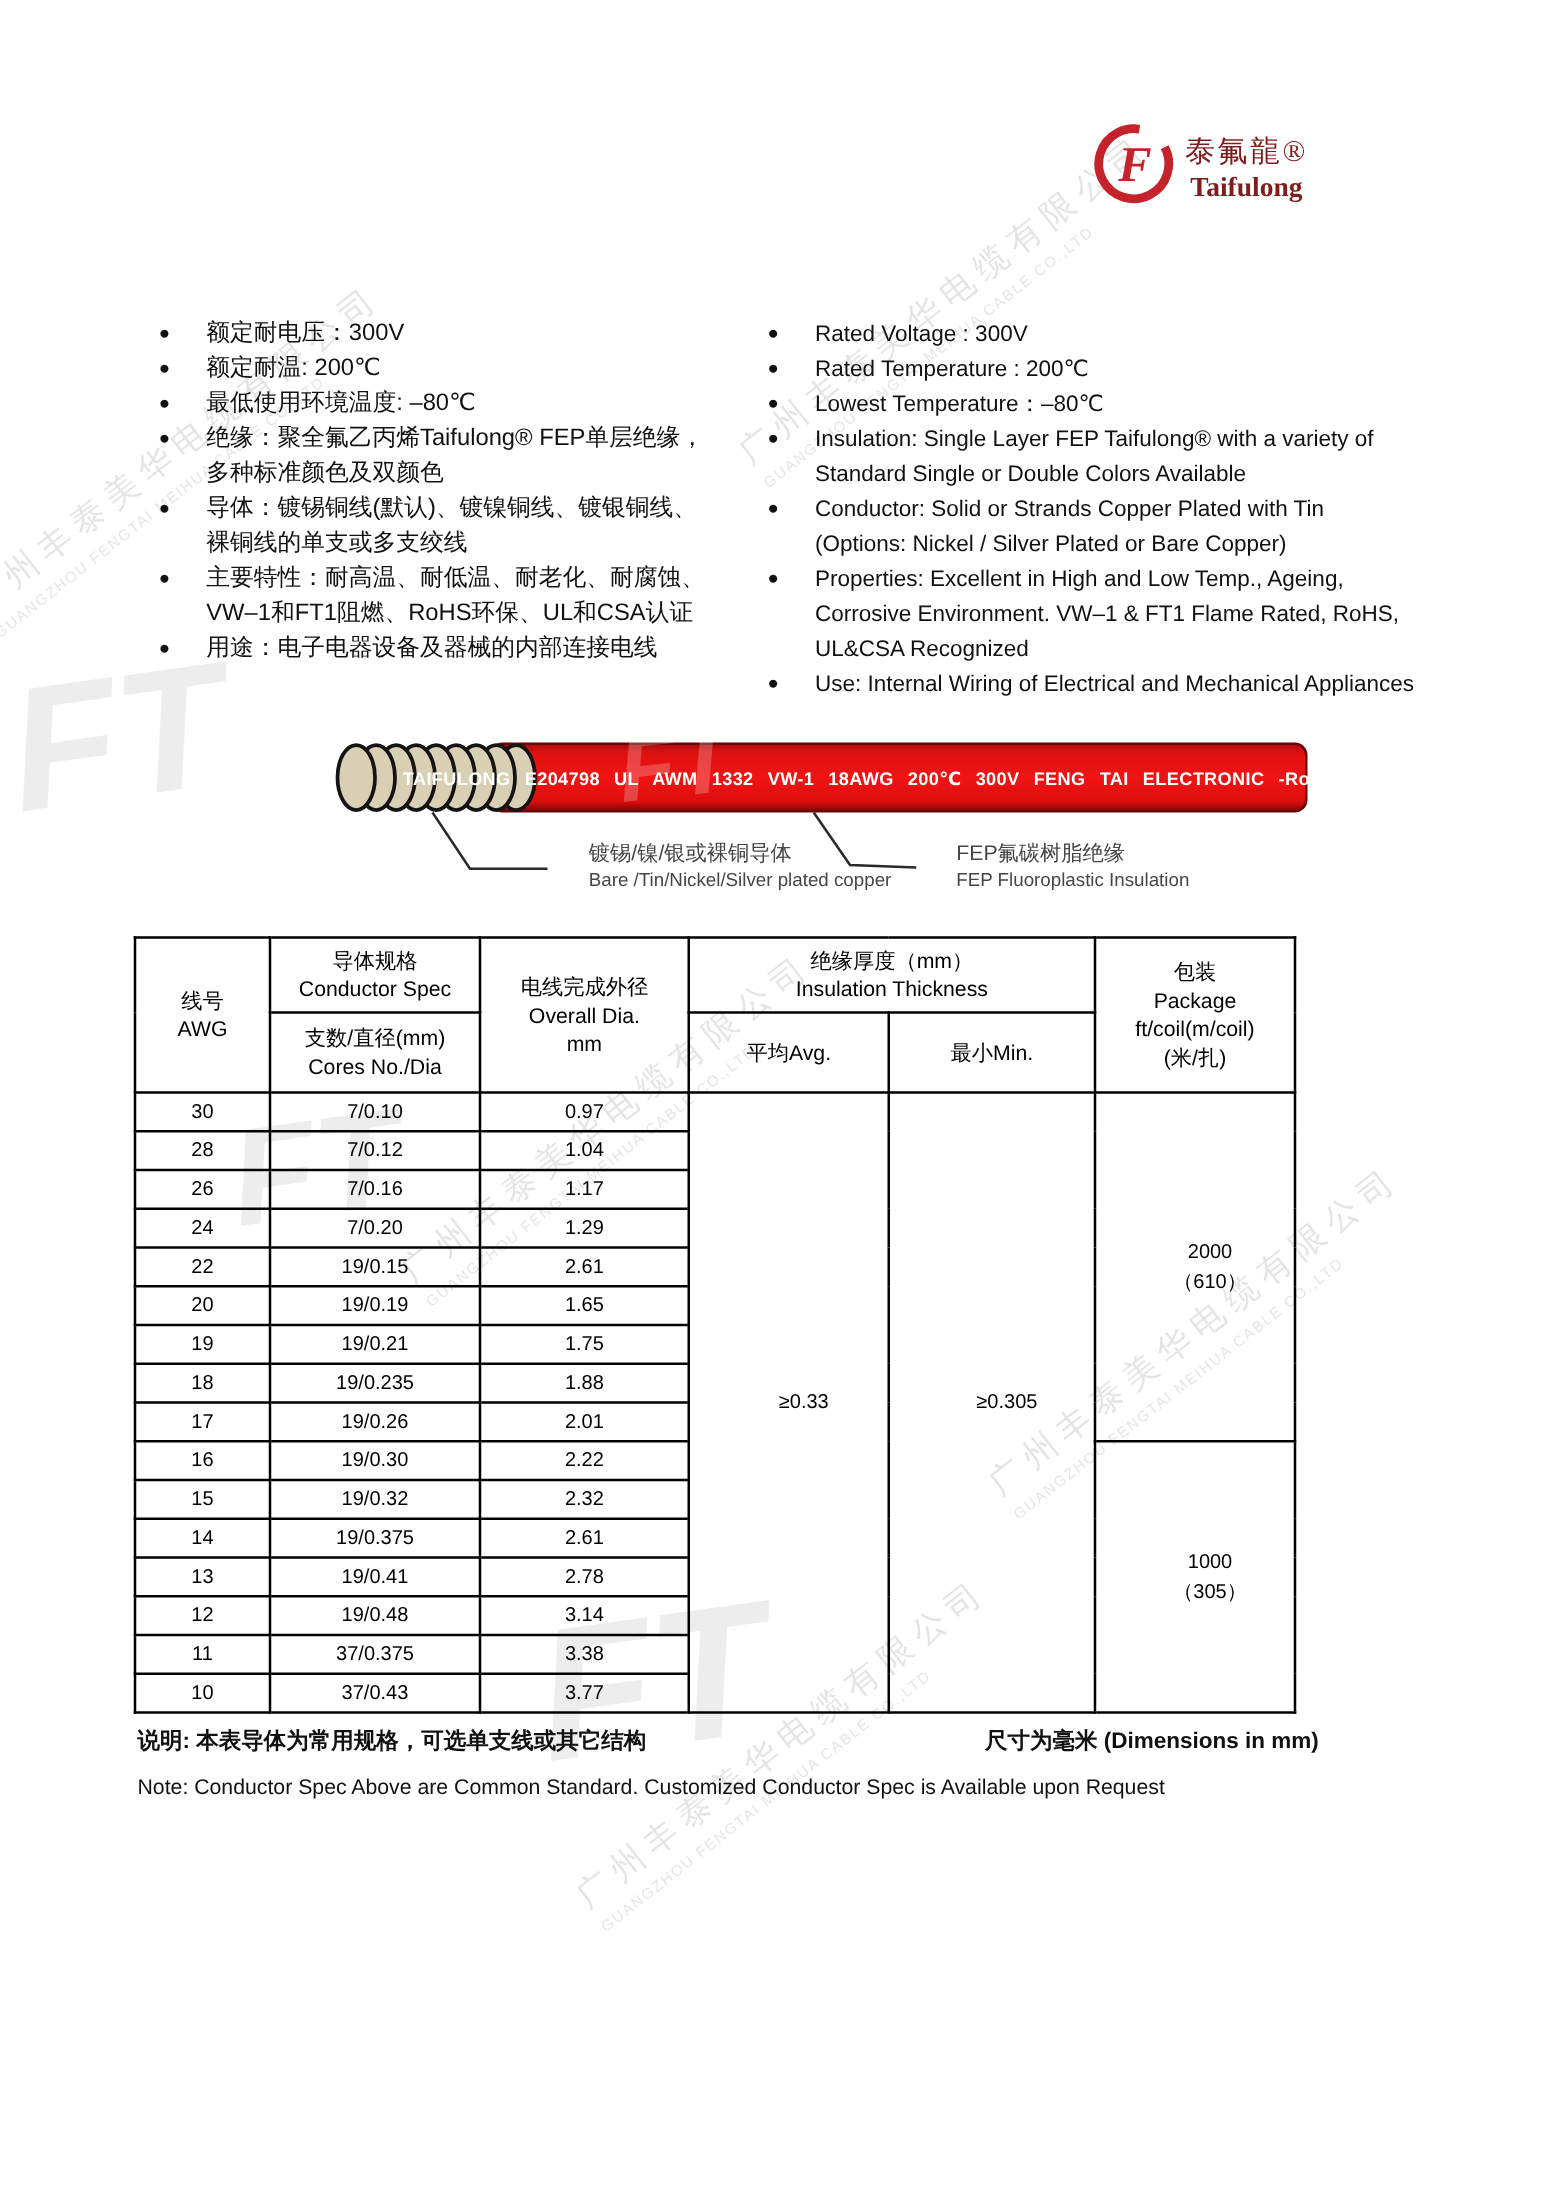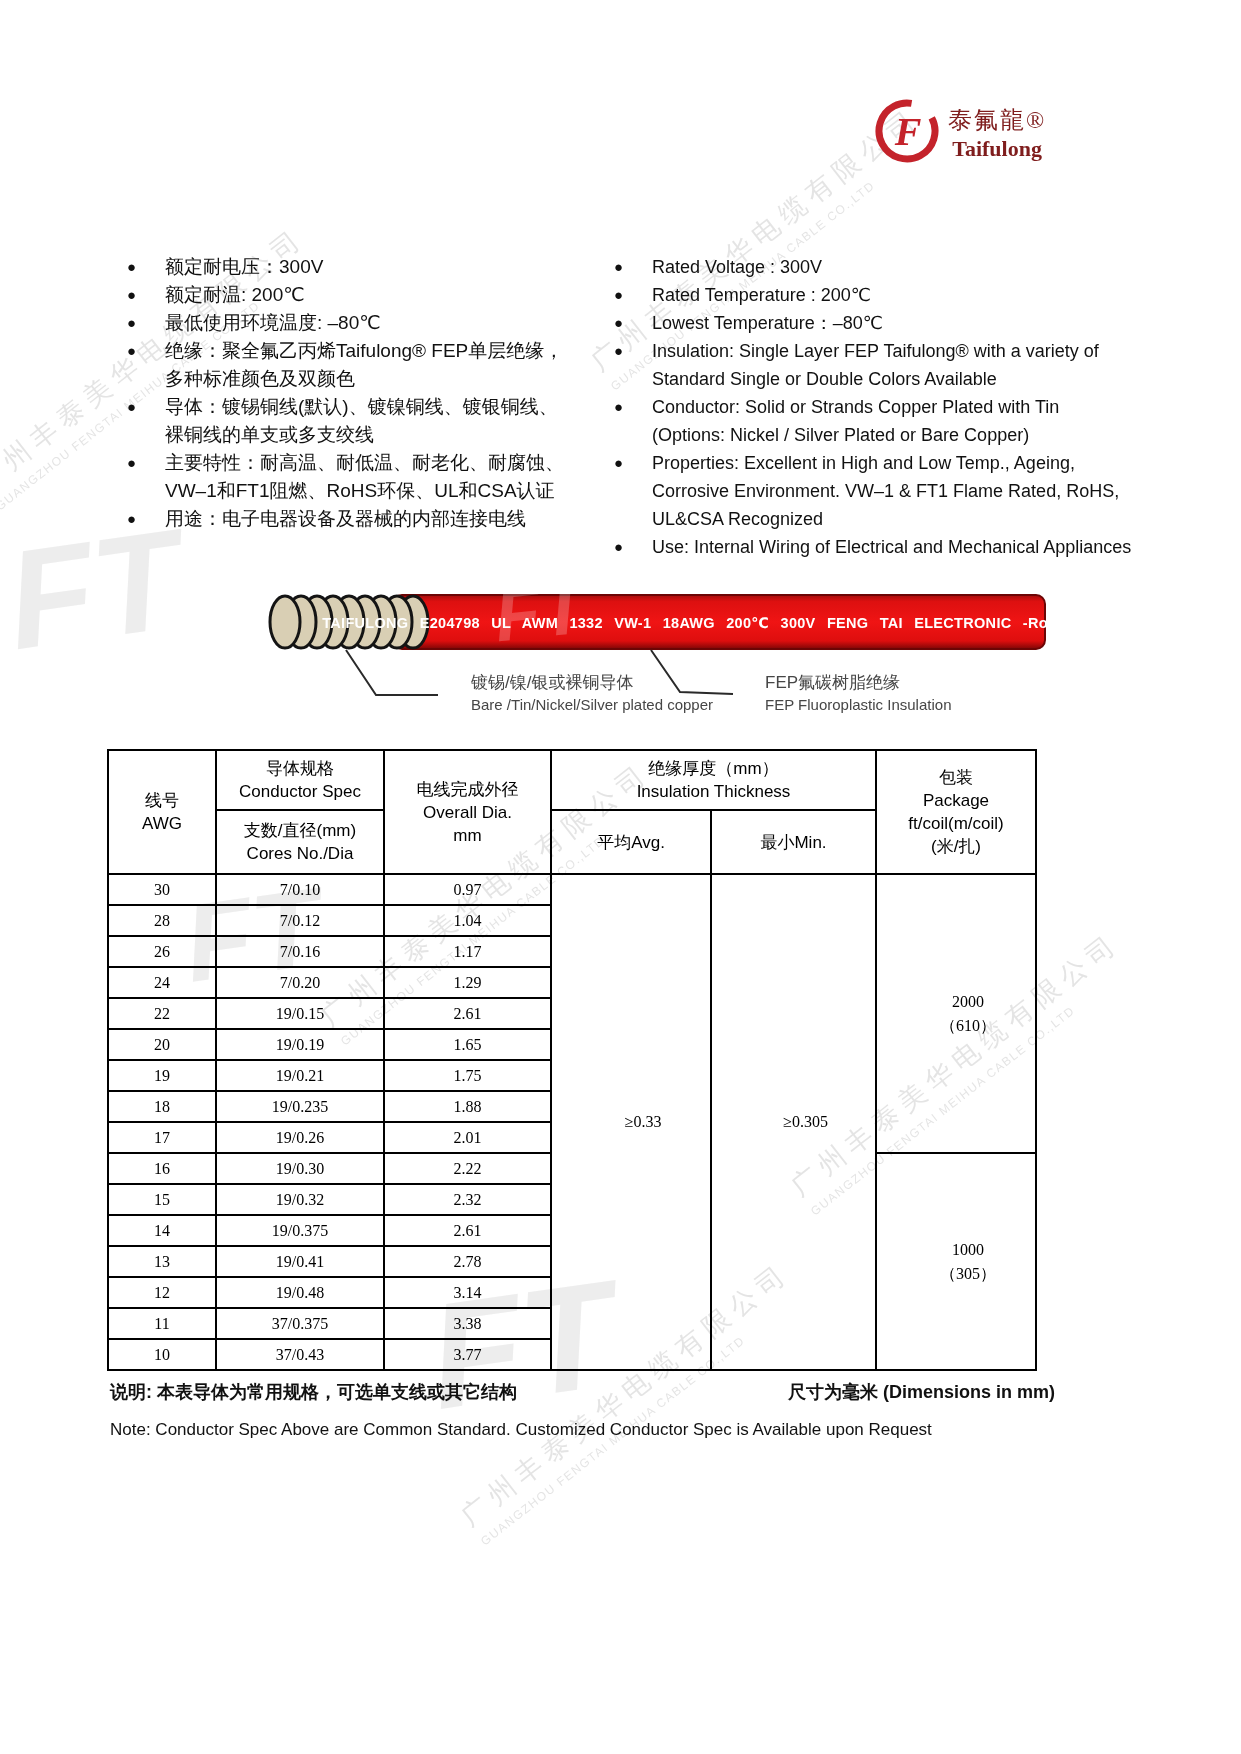--- a/index.html
+++ b/index.html
@@ -51,21 +51,21 @@
   .callout-right { left:737px; top:672px; }
 
   
   .spec-table { position:absolute; left:107px; top:749px; width:928px;
     border-collapse:collapse; table-layout:fixed; text-align:center; color:#000; z-index:2; }
   .spec-table th, .spec-table td { border:2px solid #000; }
   .spec-table thead th { font-weight:normal; white-space:pre-line; font-size:17px; line-height:23px; padding:4px 0; }
   .spec-table thead tr:first-child th { height:60px; }
   .spec-table thead tr:last-child th { height:64px; }
   .spec-table tbody tr { height:31px; }
-  .spec-table tbody td { font-size:16px; padding:0;font-family:Liberation Serif, serif; }
+  .spec-table tbody td { font-size:16px; padding:0; }
   .spec-table td.merged { font-size:16px;padding-left:24px; }
   .spec-table td.pkg { white-space:pre-line; line-height:24px; }
 
   
   .note-cn  { position:absolute; left:110px; top:1380px; font-size:18px; font-weight:bold; z-index:2; }
   .note-dims{ position:absolute; left:788px; top:1380px; font-size:18px; font-weight:bold; z-index:2; }
   .note-en  { position:absolute; left:110px; top:1420px; font-size:17px; z-index:2; }
 </style>
 </head>
 <body>

